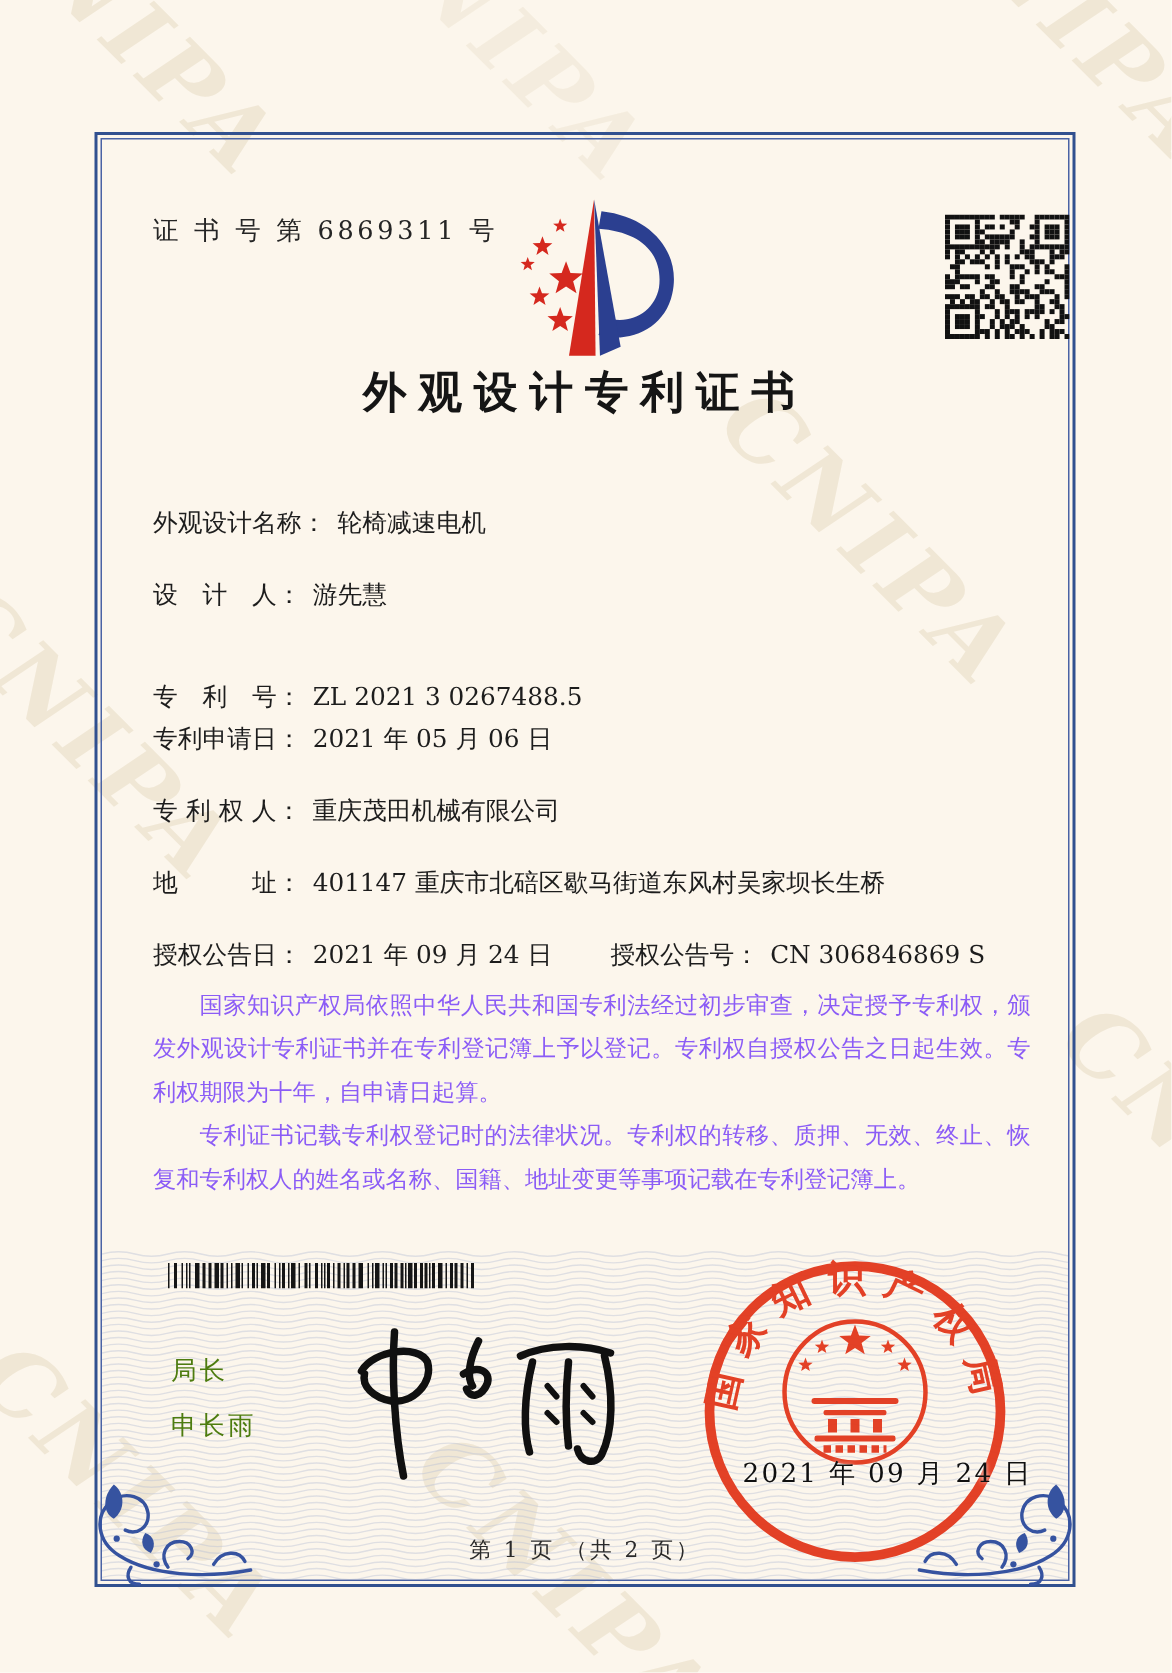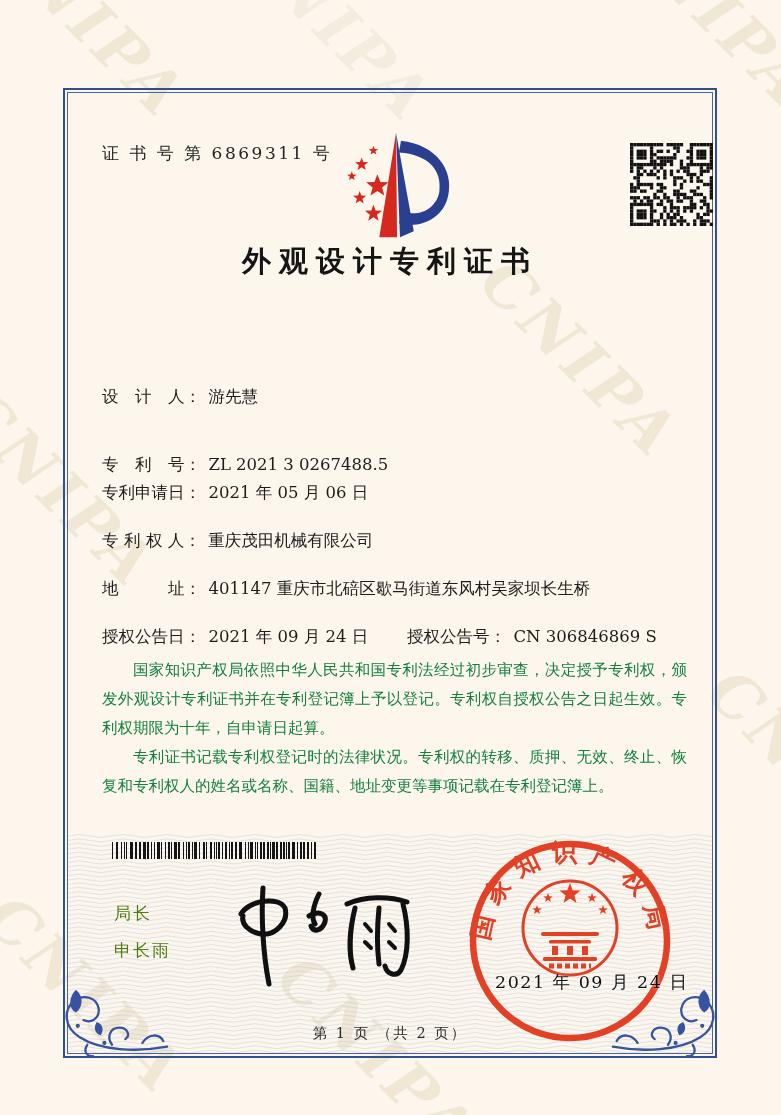--- a/index.html
+++ b/index.html
@@ -24,21 +24,21 @@
   .logo{left:275px;top:40px;z-index:3;}
   .qr{left:565px;top:53px;z-index:3;}
   .title{left:0;top:152px;width:100%;text-align:center;font-size:29px;font-weight:700;
          letter-spacing:8px;color:#151515;z-index:3;}
   .field{left:37px;font-size:16.5px;color:#1d1d1d;white-space:nowrap;z-index:3;}
   .f0{top:248px;} .f1{top:296px;font-family:Liberation Serif, serif;} .f2{top:364px;} .f3{top:392px;}
   .f4{top:440px;} .f5{top:488px;} .f6{top:536px;}
   .fvalue{margin-left:.45em;}
   .grant-right{position:absolute;left:305px;top:0;white-space:nowrap;}
   .body-text{left:37px;top:566px;width:585px;font-size:15.5px;line-height:29px;
-             text-align:justify;color:#15803d;z-index:3;}
+             text-align:justify;color:#8b5cf6;z-index:3;}
   .body-text p{margin:0;text-indent:2em;}
   .barcode{left:47px;top:752px;z-index:3;}
   .sig-label{left:49px;font-family:"DejaVu Sans", sans-serif;font-size:17px;
              letter-spacing:2px;color:#4d7c0f;z-index:3;}
   .sig-title{top:812px;} .sig-name{top:849px;}
   .signature{left:158px;top:786px;z-index:4;}
   .seal{left:400px;top:746px;opacity:.93;z-index:3;}
   .seal-date{left:430px;top:880px;font-size:17.5px;letter-spacing:1.5px;color:#101010;
              text-shadow:0 0 3px rgba(255,255,255,.85);z-index:5;}
   .page-no{left:0;top:934px;width:100%;text-align:center;font-size:14.5px;
@@ -480,20 +480,23 @@
         <rect x="49.80" y="79.68" width="3.32" height="3.32" fill="#111"></rect>
         <rect x="56.44" y="79.68" width="3.32" height="3.32" fill="#111"></rect>
         <rect x="63.08" y="79.68" width="3.32" height="3.32" fill="#111"></rect>
         <rect x="69.72" y="79.68" width="3.32" height="3.32" fill="#111"></rect>
         <rect x="73.04" y="79.68" width="3.32" height="3.32" fill="#111"></rect>
         <rect x="79.68" y="79.68" width="3.32" height="3.32" fill="#111"></rect>
       </svg>
 
     <div class="title">外观设计专利证书</div>
 
+    <div class="field f0">
+      <span class="flabel">外观设计名称：</span><span class="fvalue">轮椅减速电机</span>
+    </div>
     <div class="field f1">
       <span class="flabel">设　计　人：</span><span class="fvalue">游先慧</span>
     </div>
     <div class="field f2">
       <span class="flabel">专　利　号：</span><span class="fvalue">ZL 2021 3 0267488.5</span>
     </div>
     <div class="field f3">
       <span class="flabel">专利申请日：</span><span class="fvalue">2021 年 05 月 06 日</span>
     </div>
     <div class="field f4">

